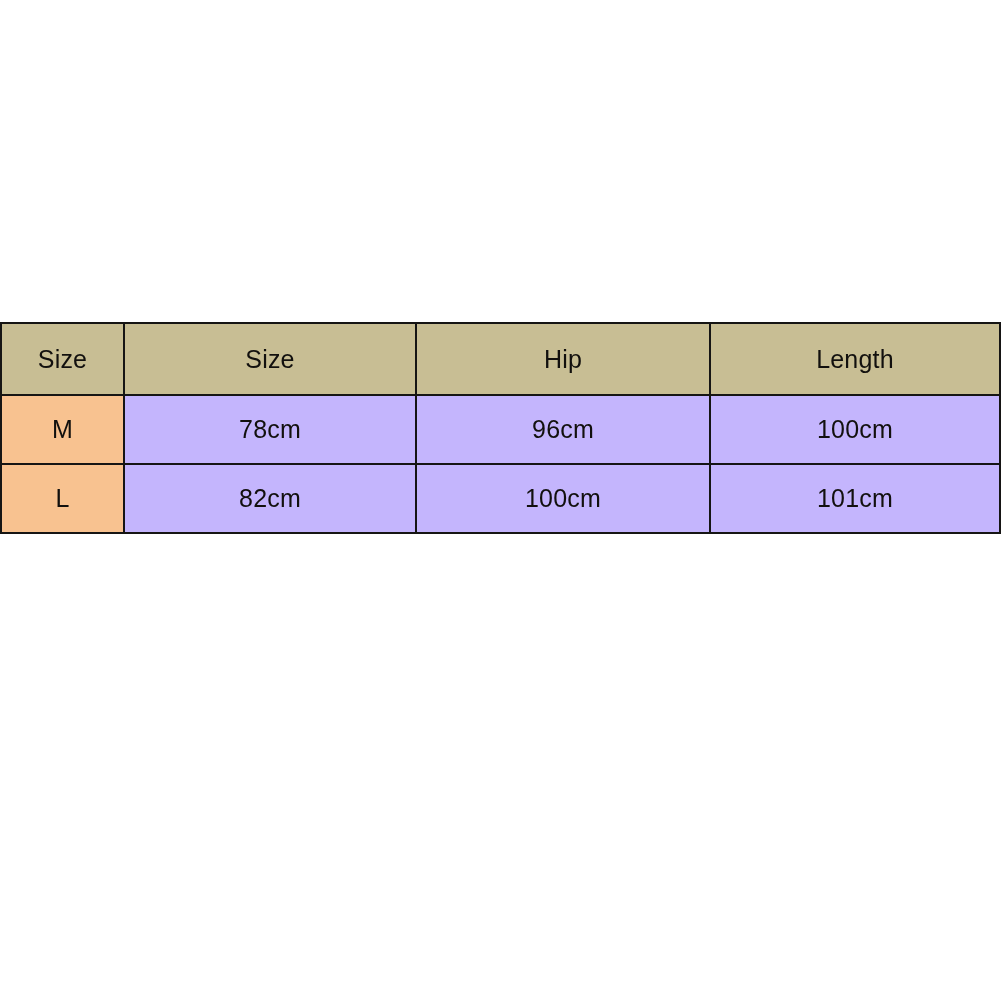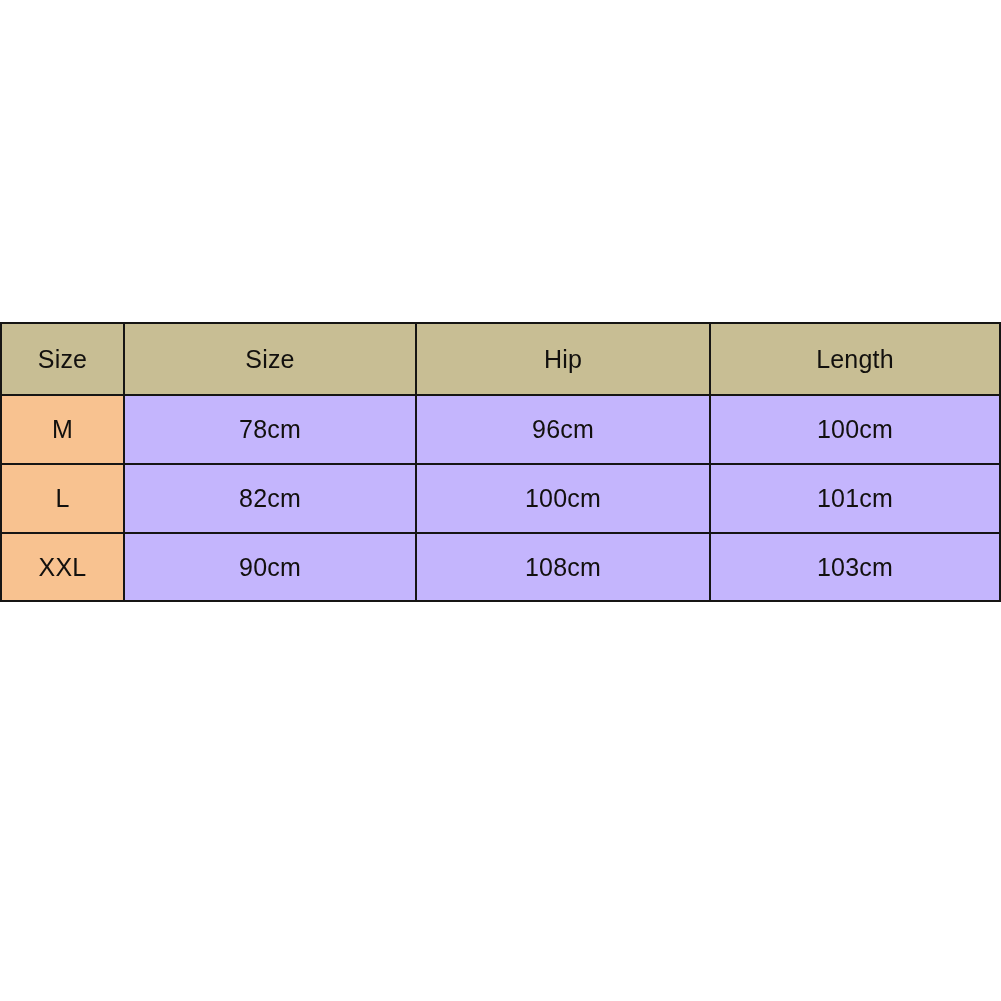--- a/index.html
+++ b/index.html
@@ -106,23 +106,17 @@
           <td>78cm</td>
           <td>96cm</td>
           <td>100cm</td>
         </tr>
         <tr>
           <td class="size-cell">L</td>
           <td>82cm</td>
           <td>100cm</td>
           <td>101cm</td>
         </tr>
-        <tr>
-          <td class="size-cell">XXL</td>
-          <td>90cm</td>
-          <td>108cm</td>
-          <td>103cm</td>
-        </tr>
       </tbody>
     </table>
 
   </div>
 </div>
 
 </body></html>

